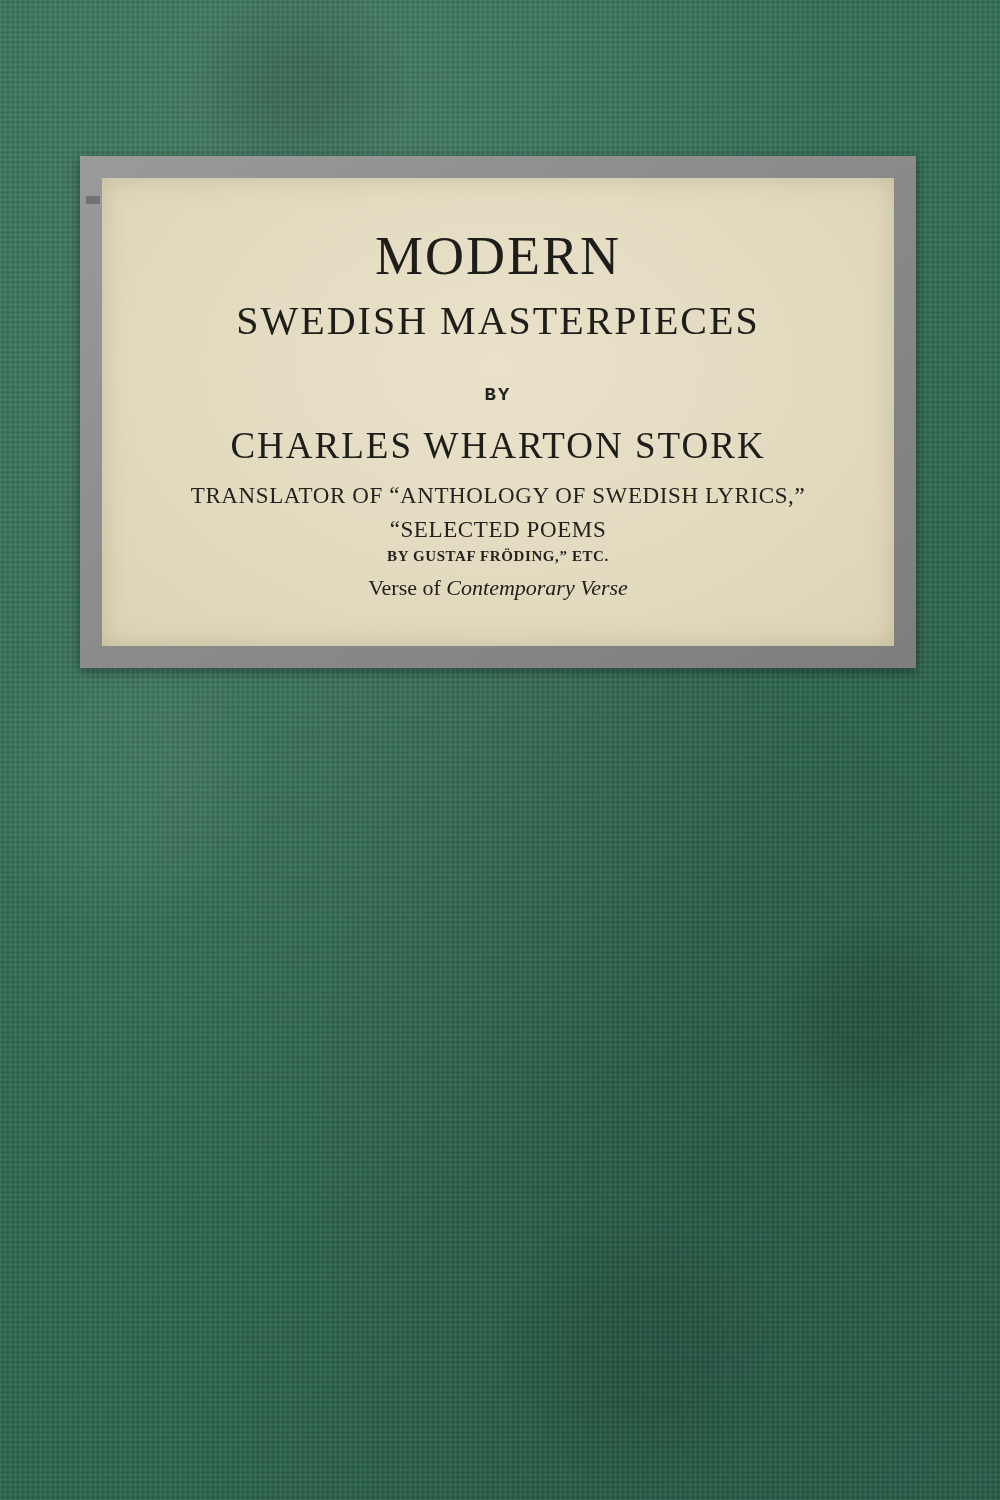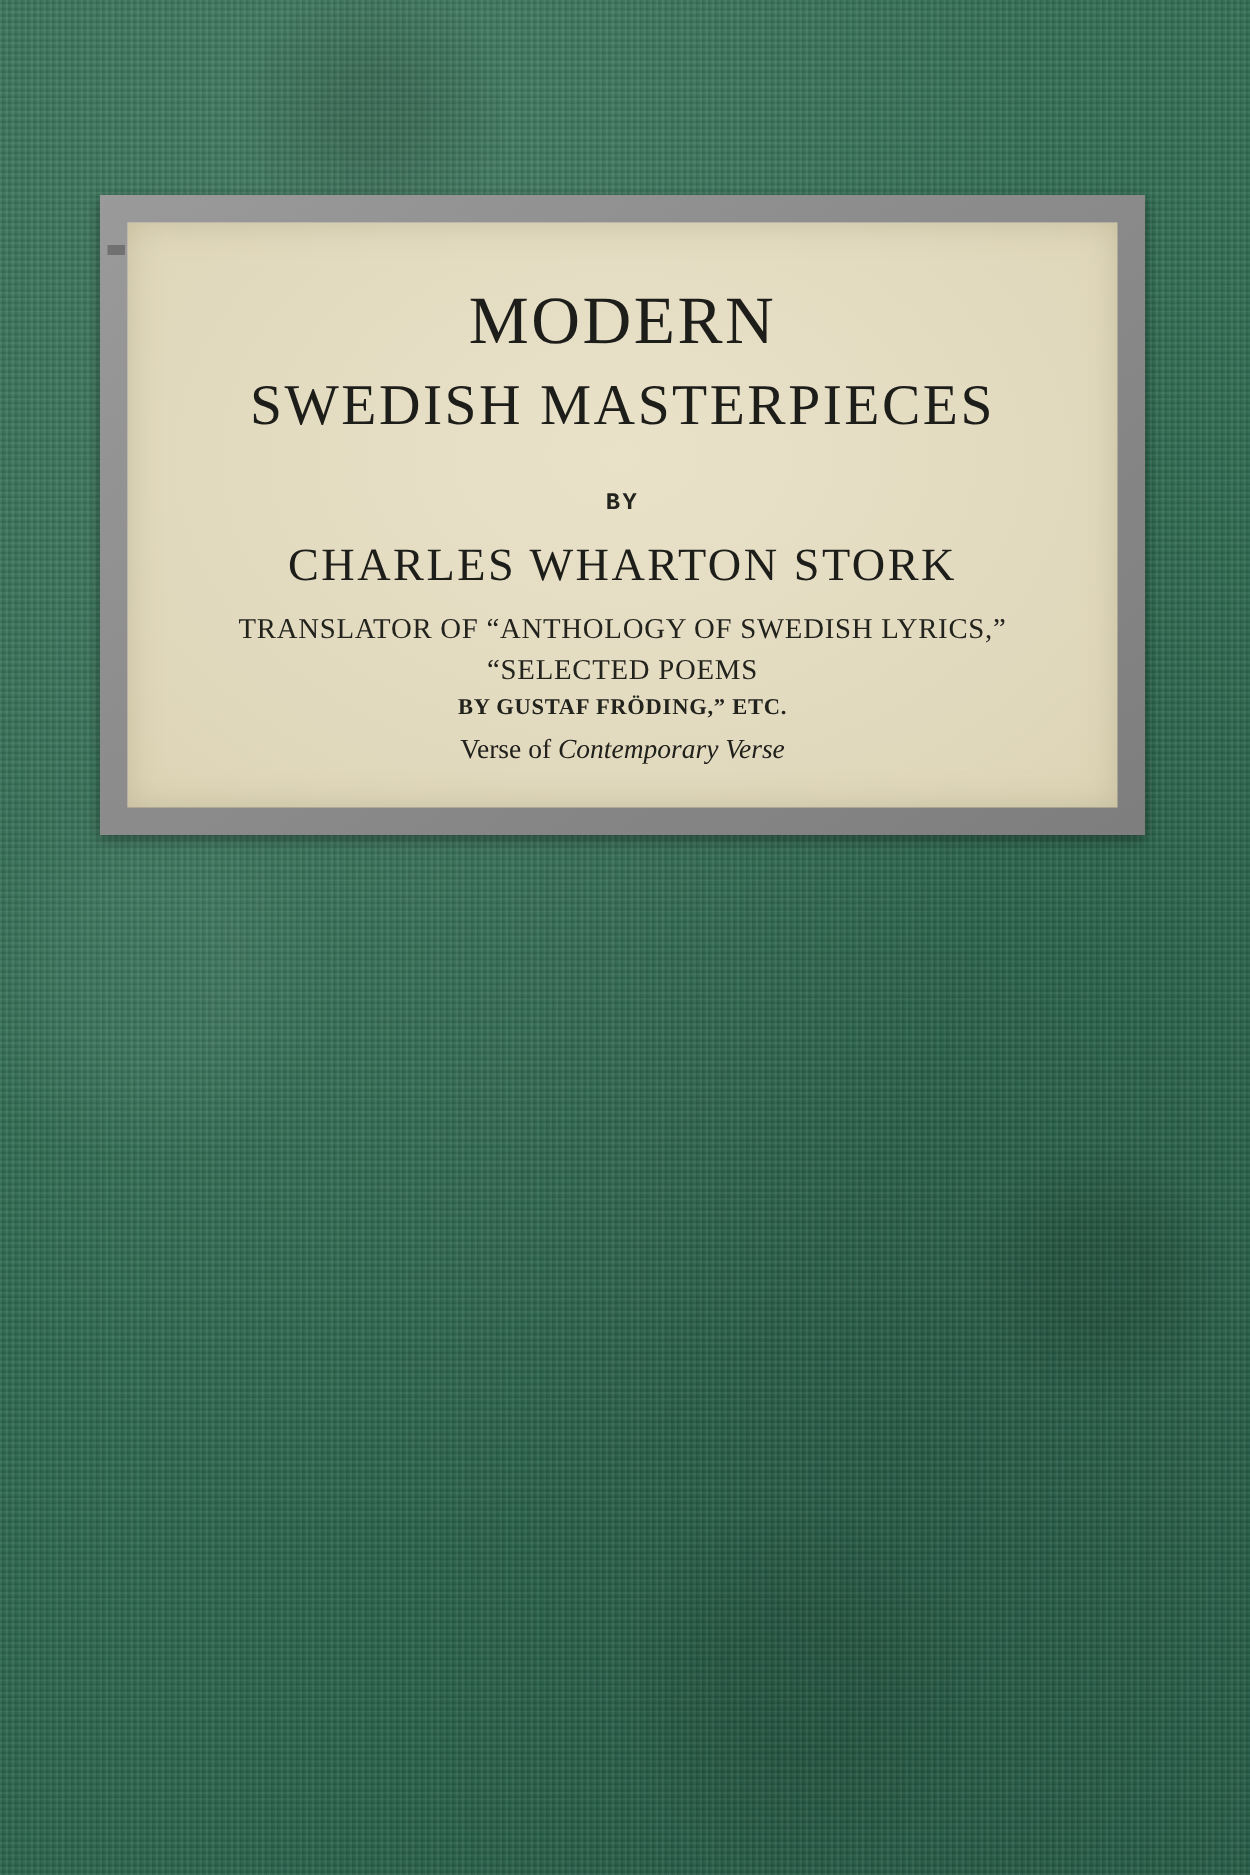--- a/index.html
+++ b/index.html
@@ -93,21 +93,21 @@
   }
 
   .title-1 {
     font-size: 54px;
     line-height: 1.06;
     margin: 14px 0 0 0;
     letter-spacing: 3px;
   }
 
   .title-2 {
-    font-size: 46px;
+    font-size: 40px;
     line-height: 1.08;
     margin: 14px 0 0 0;
     letter-spacing: 2px;
     white-space: nowrap;
   }
 
   .subtitle {
     font-family: "Liberation Serif", serif;
     font-style: italic;
     font-weight: bold;
@@ -136,21 +136,21 @@
   .credit {
     font-size: 23px;
     letter-spacing: 0.6px;
     margin-top: 12px;
     font-weight: normal;
     color: #23231e;
     line-height: 1.45;
   }
 
   .credit-2 {
-    font-size: 18px;
+    font-size: 15px;
     letter-spacing: 0.6px;
     margin-top: 2px;
     font-weight: bold;
     color: #23231e;
   }
 
   .editor {
     font-size: 22px;
     margin-top: 10px;
     color: #20201c;

